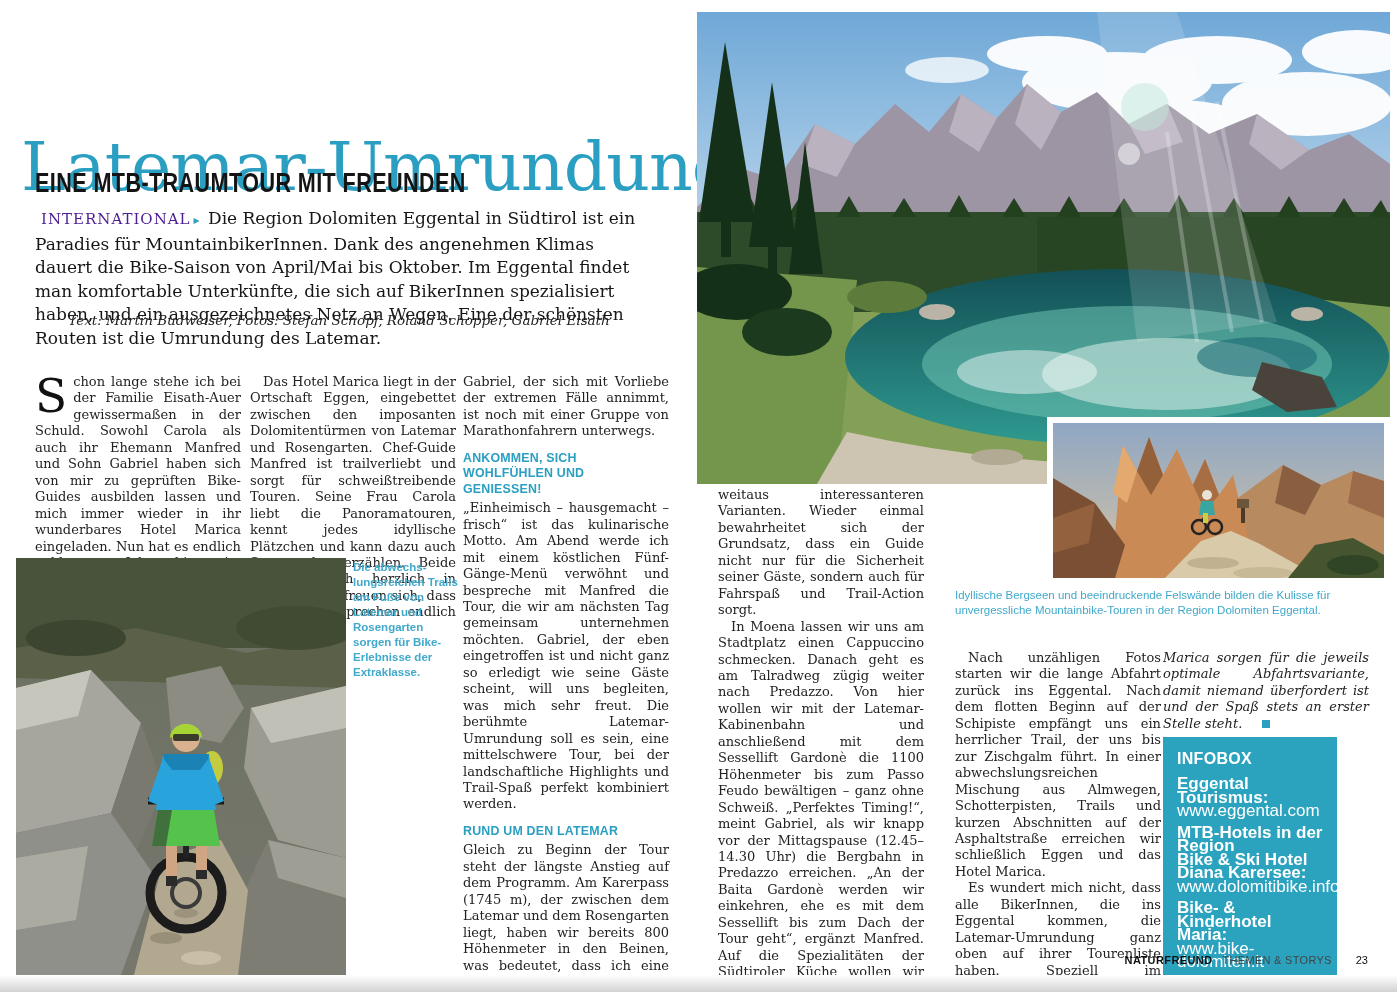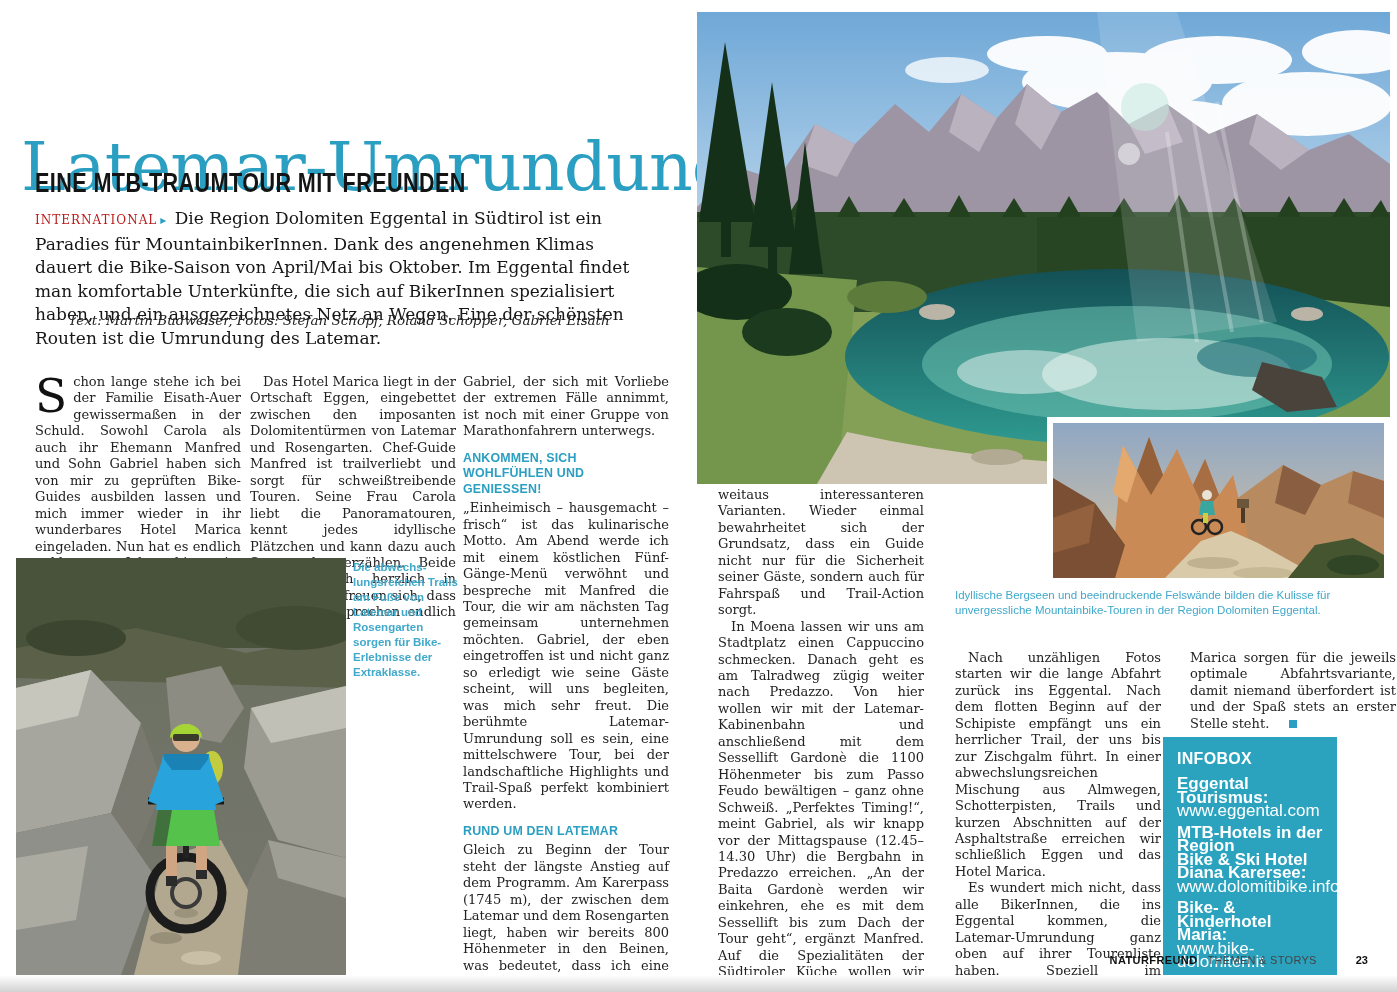--- a/index.html
+++ b/index.html
@@ -6,38 +6,38 @@
   .spread{position:relative;width:1397px;height:992px;background:#ffffff;overflow:hidden;
           font-family:"DejaVu Serif",serif;color:#1f1f1f;}
   .abs{position:absolute;}
 
   
   .title{left:21px;top:92px;font-family:"DejaVu Serif",serif;font-weight:normal;
          font-size:68px;line-height:58px;color:#2b9fc2;letter-spacing:-1px;}
   .subtitle{left:35px;top:168px;font-family:"Liberation Sans",sans-serif;font-weight:700;
             font-size:27px;letter-spacing:.5px;color:#141414;transform:scaleX(.80);transform-origin:left top;white-space:nowrap;}
   .lead{left:35px;top:207px;width:608px;font-size:17px;line-height:23.5px;color:#161616;}
-  .kicker{color:#b91c1c;letter-spacing:1px;font-size:12px;}
+  .kicker{color:#4c1d95;letter-spacing:1px;font-size:15px;margin-left:6px;}
   .kicker-arrow{color:#2b9fc2;font-size:12px;padding:0 3px;}
   .byline{left:35px;top:312px;width:608px;font-style:italic;font-size:13.5px;color:#222;text-align:center;}
 
   
   .col{width:206px;font-size:13px;line-height:16.45px;text-align:justify;color:#222;}
   .col p{margin:0;}
   .col p.ind{text-indent:13px;}
   .dropcap{float:left;font-size:47px;line-height:39px;padding:2px 6px 0 0;color:#111;}
   .subhead{font-family:"Liberation Sans",sans-serif;font-weight:700;font-size:13.5px;
            line-height:15.5px;color:#2b9fc2;letter-spacing:.2px;margin:10px 0 4px 0;
            text-align:left;transform:scaleX(.92);transform-origin:left top;}
   .c1{left:35px;top:374px;}
   .c2{left:250px;top:374px;}
   .c3{left:463px;top:374px;}
   .c4{left:718px;top:487px;}
   .c5{left:955px;top:650px;}
-  .c6{left:1190px;top:650px;}
+  .c6{left:1163px;top:650px;font-style:italic;}
   .endmark{display:inline-block;width:8px;height:8px;background:#2b9fc2;margin-left:20px;}
 
   
   .caption{font-family:"Liberation Sans",sans-serif;font-size:11.5px;line-height:15px;color:#41a9cb;}
   .cap-left{left:353px;top:560px;width:106px;font-weight:bold;}
   .cap-right{left:955px;top:588px;width:433px;text-align:left;}
 
   
   .photo{overflow:hidden;}
   .lake{left:697px;top:12px;width:693px;height:472px;}
@@ -51,21 +51,21 @@
   .ib-title{font-size:16px;font-weight:700;letter-spacing:.3px;margin-bottom:9px;}
   .ib-line{font-size:17px;line-height:13.5px;margin:0 0 8px 0;}
   .ib-line:last-child{margin-bottom:0;}
   .ib-b{font-weight:700;}
 
   
   .footer{left:958px;top:954px;width:410px;display:flex;justify-content:flex-end;align-items:baseline;
           font-family:"Liberation Sans",sans-serif;font-size:11px;color:#111;}
   .f-mag{font-weight:700;letter-spacing:.4px;}
   .f-sec{margin-left:10px;color:#444;letter-spacing:.3px;}
-  .f-page{font-weight:700;margin-left:39px;}
+  .f-page{font-weight:400;margin-left:24px;}
 
   .bottom-edge{left:0;right:0;bottom:0;height:17px;
                background:linear-gradient(#ffffff, #d2d2d2);}
 </style>
 </head>
 <body>
 
 <div class="spread">
 
   <h1 class="abs title">Latemar-Umrundung</h1>

